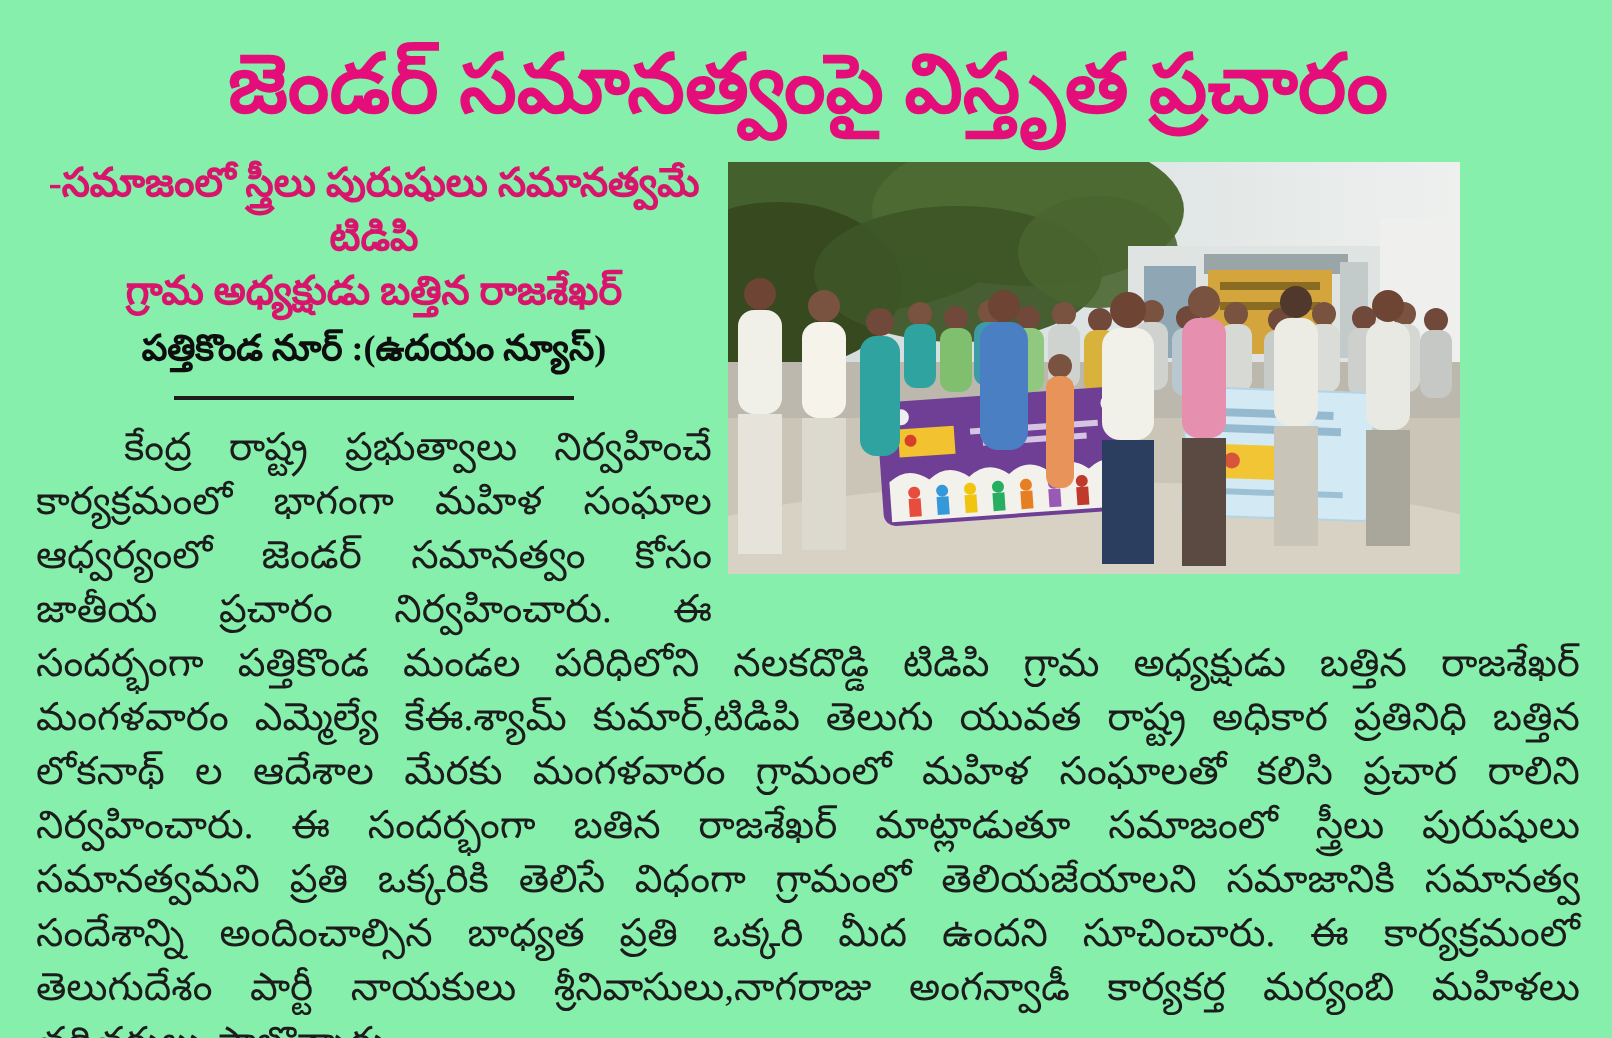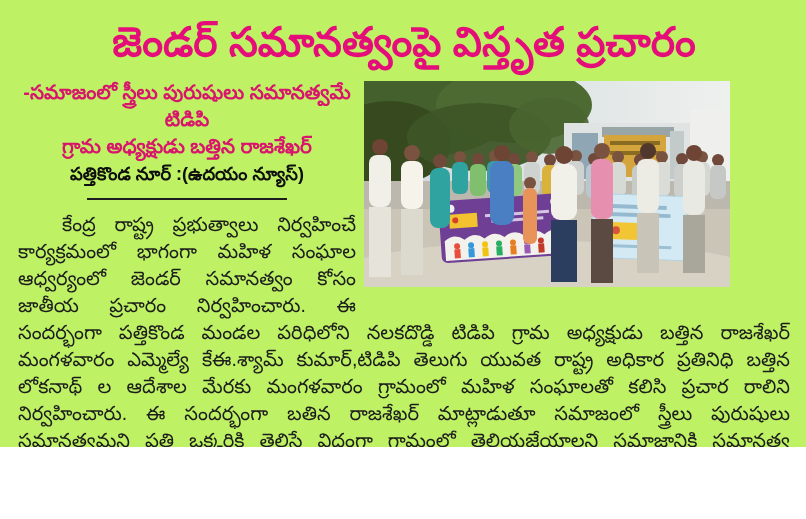--- a/index.html
+++ b/index.html
@@ -1,23 +1,23 @@
 <!DOCTYPE html>
 <html><head>
 <meta charset="utf-8">
 <style>
   html,body{margin:0;padding:0;background:#ffffff;}
   .page{
     position:relative;
-    width:806px;height:447px;
-    background:#bef264;
+    width:806px;height:519px;
+    background:#86efac;
     overflow:hidden;
     box-sizing:border-box;
     padding:0 16px 0 18px;
-    font-family:Liberation Sans, sans-serif;
+    font-family:Liberation Serif, serif;
   }
   .headline{
     margin:0;
     padding-top:20px;
     text-align:center;
     font-size:41px;
     line-height:1.12;
     font-weight:bold;
     color:#e50d7a;
   }

